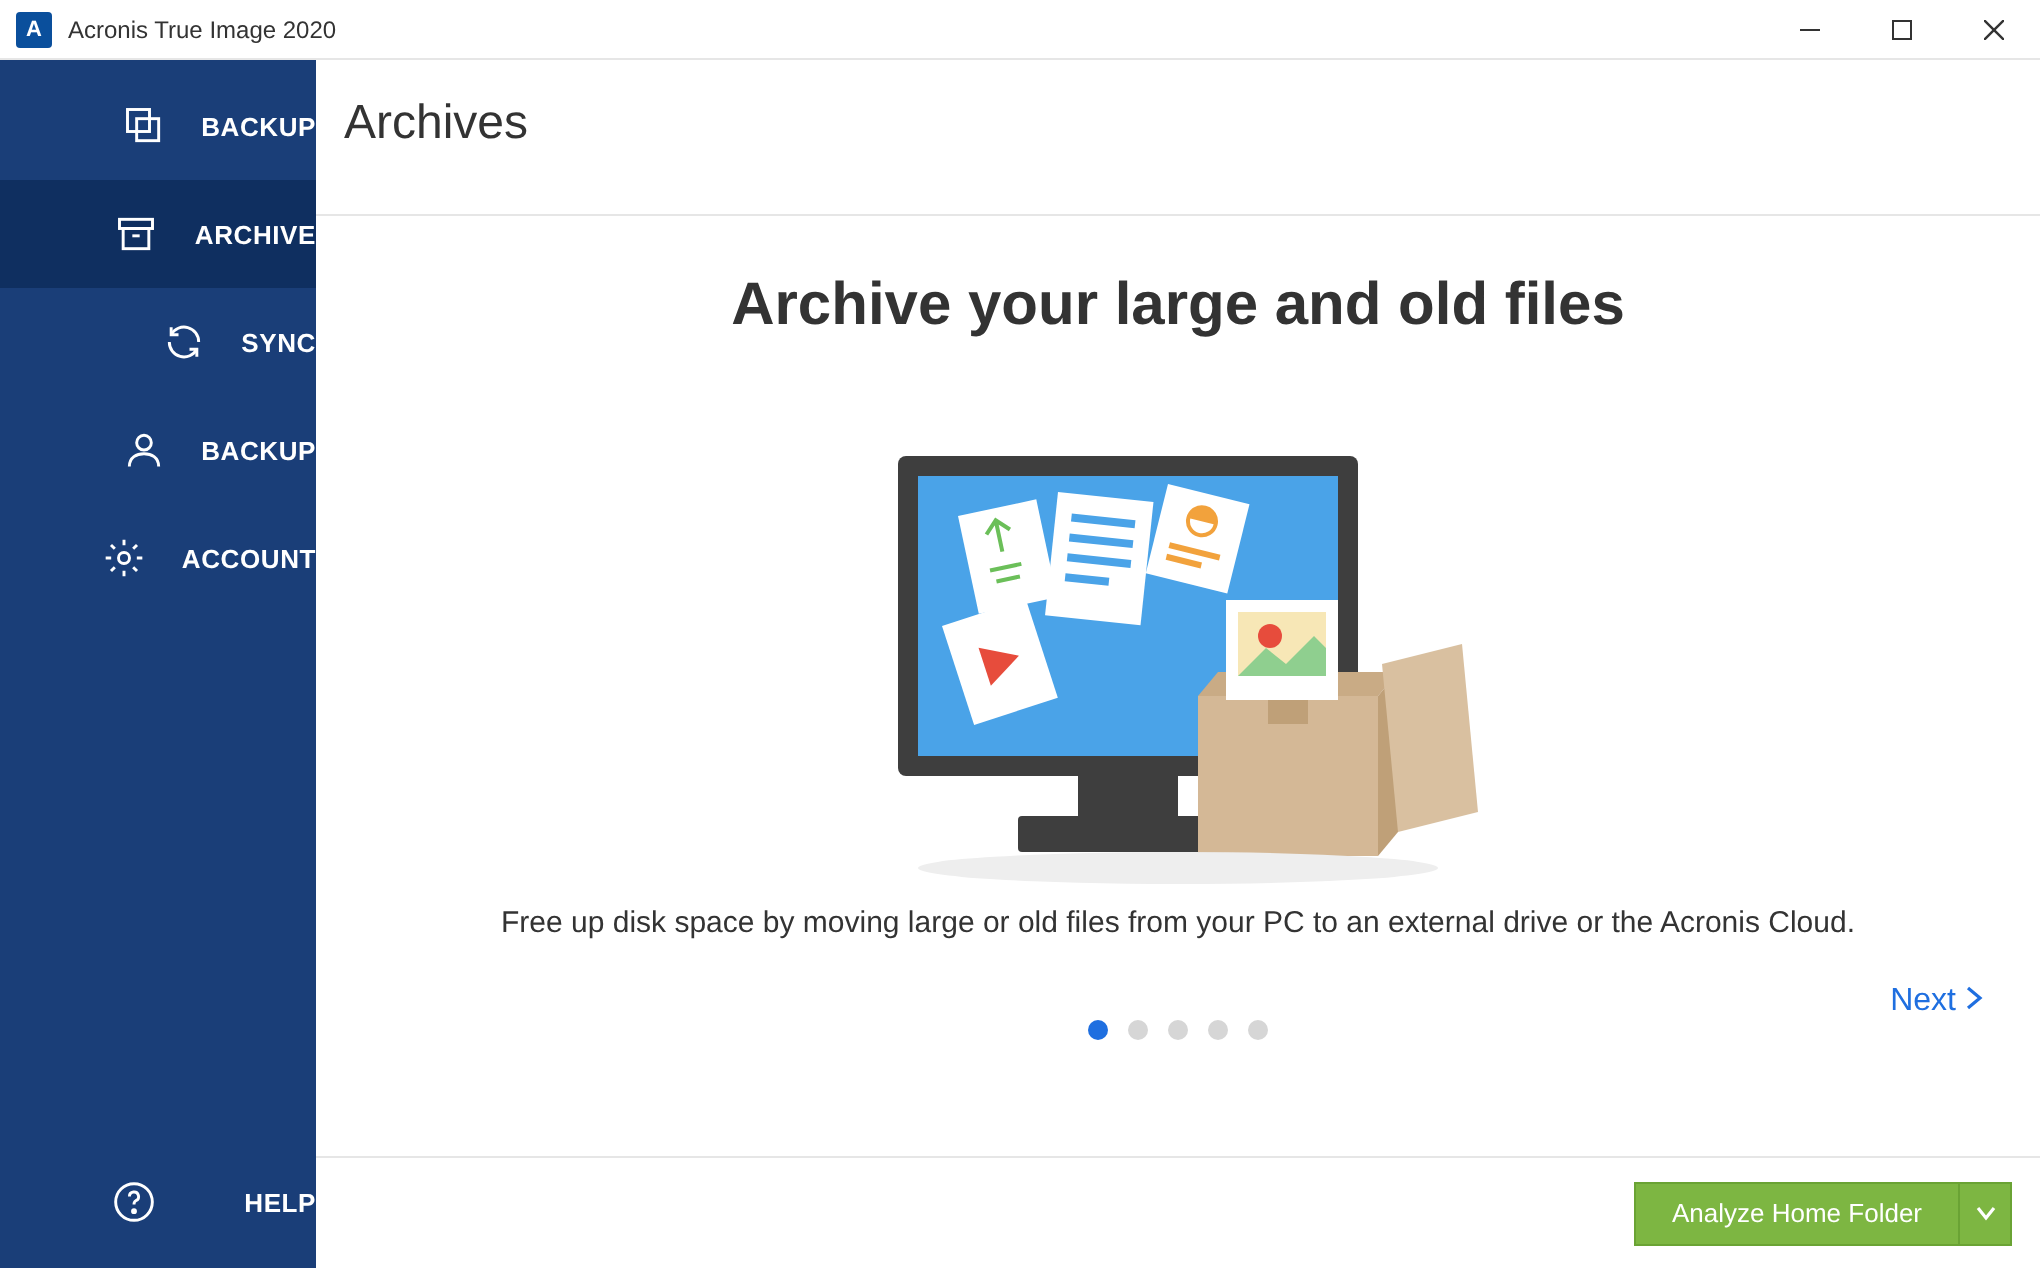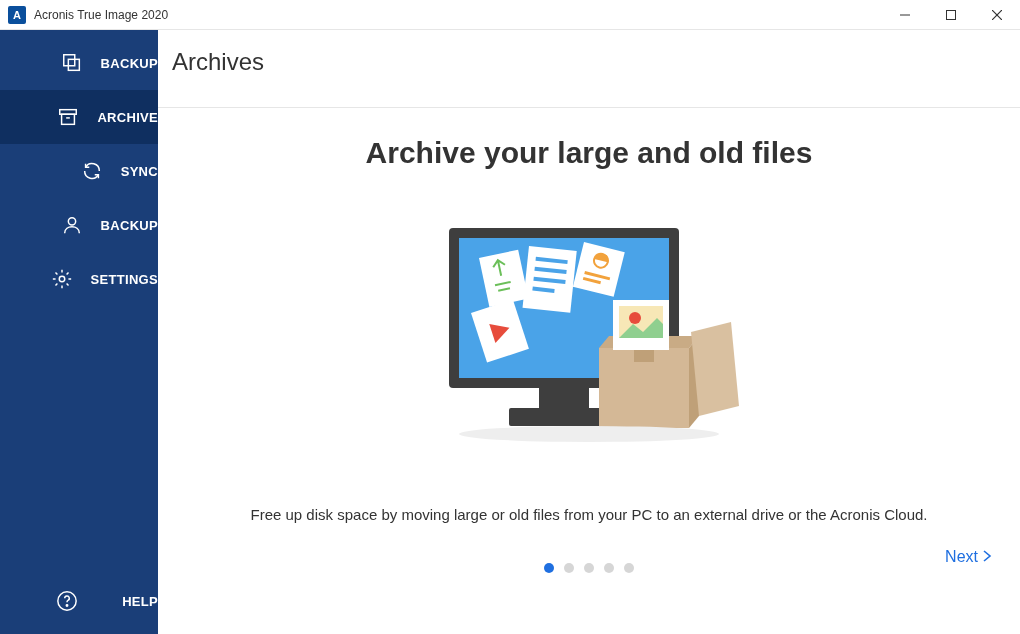--- a/index.html
+++ b/index.html
@@ -35,21 +35,21 @@
   .sidebar-spacer { flex: 1; }
 
   .main { flex: 1; display: flex; flex-direction: column; background: #fff; }
   .page-header {
     padding: 18px 0 31px 14px; border-bottom: 1px solid #e6e6e6;
     font-size: 24px; font-weight: 400; color: #333;
   }
   .content { flex: 1; position: relative; display: flex; flex-direction: column; align-items: center; }
   .hero-title { font-size: 30px; font-weight: 700; color: #333; margin-top: 28px; }
   .hero-illustration { margin-top: 48px; }
-  .hero-sub { font-size: 15px; color: #333; margin-top: 54px; max-width: 700px; text-align: center; }
+  .hero-sub { font-size: 15px; color: #333; max-width: 700px; text-align: center; }
   .pager { display: flex; gap: 10px; margin-top: 40px; }
   .pager-dot {
     width: 10px; height: 10px; border-radius: 50%; background: #d6d6d6; cursor: pointer;
   }
   .pager-dot.active { background: #1f6fe0; }
   .next-link {
     position: absolute; right: 28px; bottom: 68px; color: #1f6fe0; font-size: 16px;
     font-weight: 400; cursor: pointer; display: flex; align-items: center; gap: 4px; margin-left: 30px;
   }
   .footer {
@@ -142,21 +142,21 @@
       <span>BACKUP</span>
     </div>
 
     <div class="sidebar-item">
       <span class="sidebar-icon">
         <svg width="22" height="22" viewBox="0 0 24 24" fill="none" stroke="#fff" stroke-width="1.6">
           <circle cx="12" cy="12" r="3"></circle>
           <path d="M12 2 L12 5 M12 19 L12 22 M2 12 L5 12 M19 12 L22 12 M4.9 4.9 L7 7 M17 17 L19.1 19.1 M4.9 19.1 L7 17 M17 7 L19.1 4.9"></path>
         </svg>
       </span>
-      <span>SETTINGS</span>
+      <span>ACCOUNT</span>
     </div>
 
     <div class="sidebar-spacer"></div>
 
     <div class="sidebar-item" style="margin-bottom:6px;gap:44px;">
       <span class="sidebar-icon">
         <svg width="22" height="22" viewBox="0 0 24 24" fill="none" stroke="#fff" stroke-width="1.6">
           <circle cx="12" cy="12" r="10"></circle>
           <path d="M9.5 9 a2.5 2.5 0 1 1 3.5 2.3 c-1 .5 -1 1.2 -1 2"></path>
             <circle cx="12" cy="17" r="0.8" fill="#fff"></circle>
@@ -235,14 +235,24 @@
       <div class="next-link">
         <span>Next</span>
         <span>
           <svg width="10" height="12" viewBox="0 0 10 12">
               <polyline points="2,1 8,6 2,11" fill="none" stroke="#1f6fe0" stroke-width="1.6"></polyline>
             </svg>
         </span>
       </div>
     </div>
 
+    <div class="footer">
+      <div class="analyze-btn">
+        <span class="label-part">Analyze Home Folder</span>
+        <span class="chev-part">
+          <svg width="10" height="8" viewBox="0 0 10 8">
+              <polyline points="1,1 5,6 9,1" fill="none" stroke="#fff" stroke-width="1.6"></polyline>
+            </svg>
+        </span>
+      </div>
+    </div>
   </div>
 </div>
 
 </body></html>

